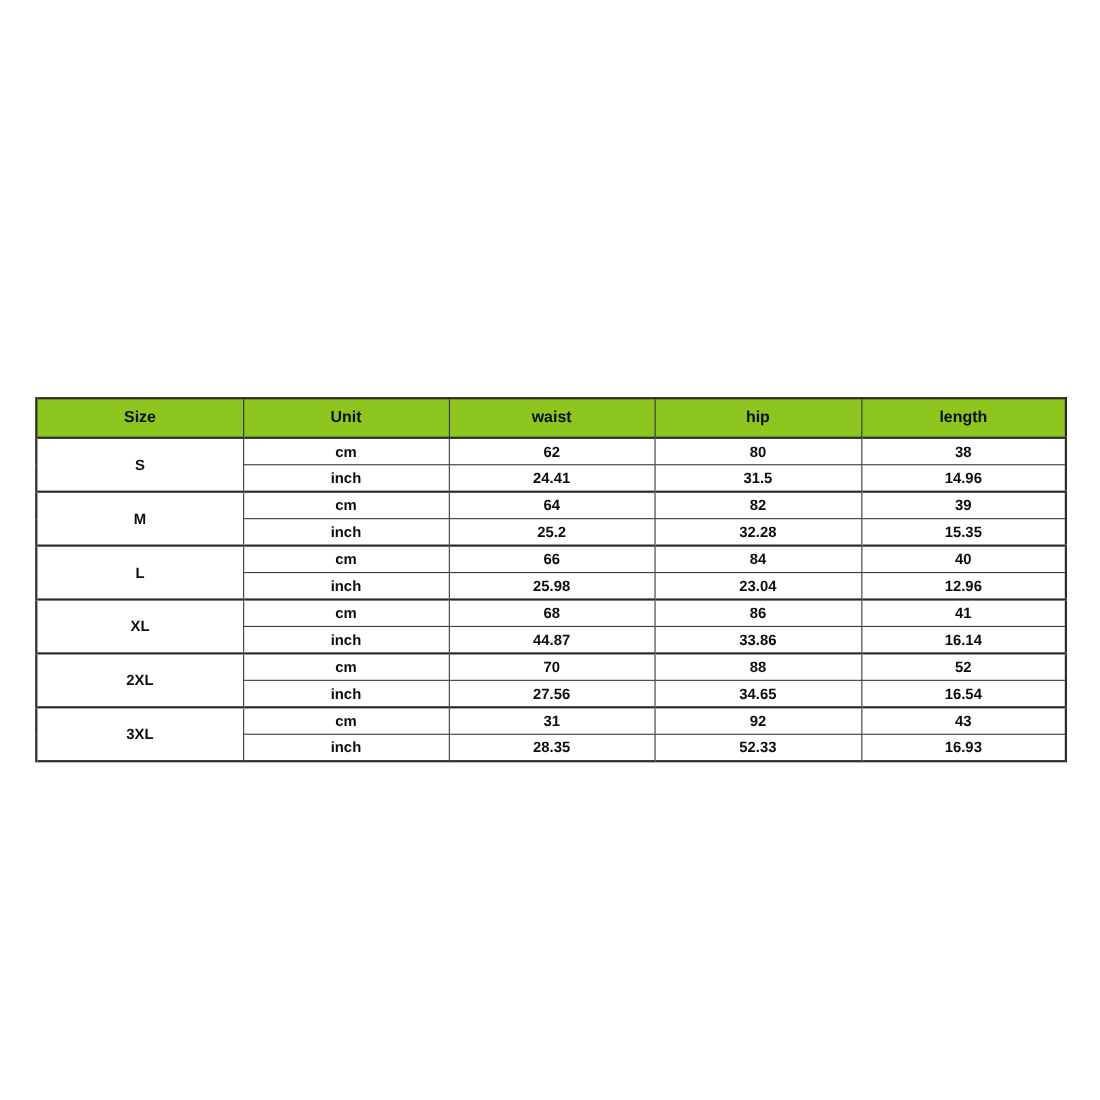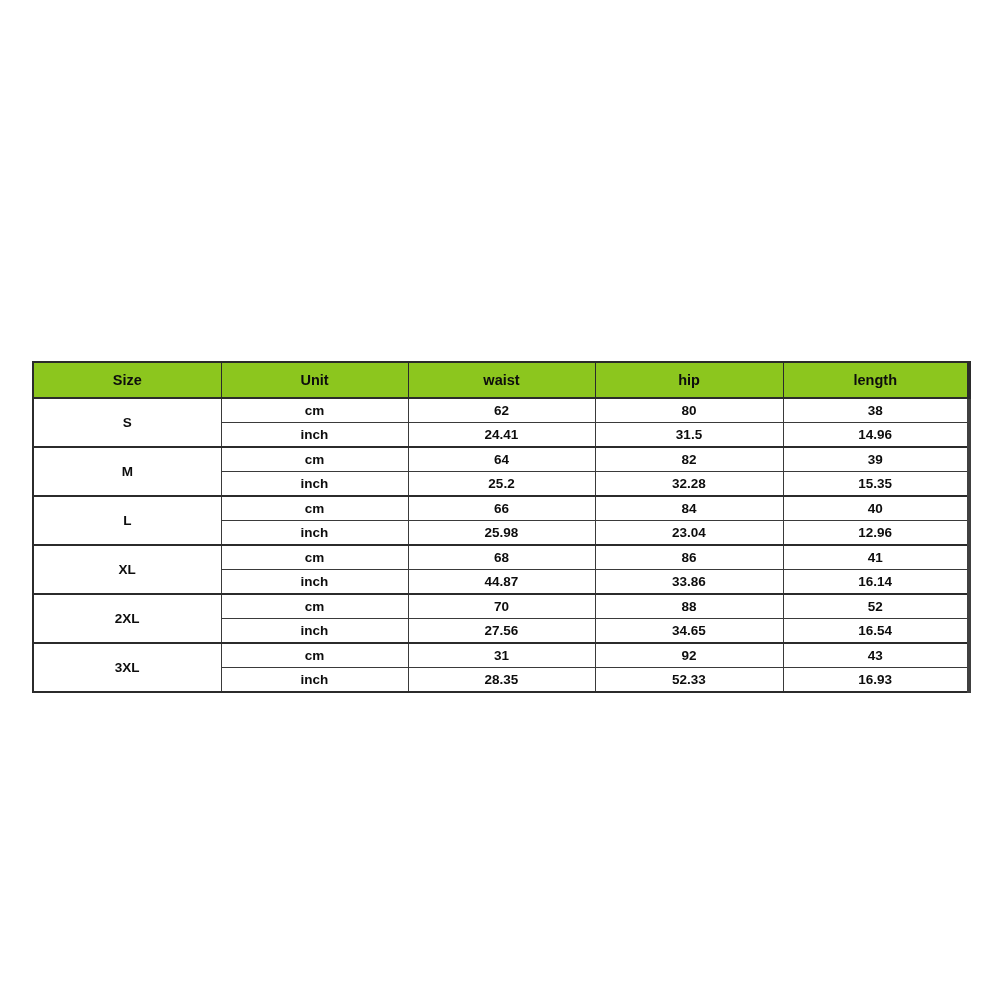--- a/index.html
+++ b/index.html
@@ -64,21 +64,21 @@
 
   tbody tr.group-start td {
     border-top: 2px solid #2b2b2b;
   }
 
   tbody td.size-cell {
     border-left: 2px solid #2b2b2b;
   }
   tbody td.last-col,
   thead th.last-col {
-    border-right: 4px solid #404040;
+    border-right: 1px solid #404040;
   }
   thead th.first-col {
     border-left: 2px solid #2b2b2b;
   }
   tbody tr.last-row td {
     border-bottom: 2px solid #2b2b2b;
   }
 </style>
 </head>
 <body>

